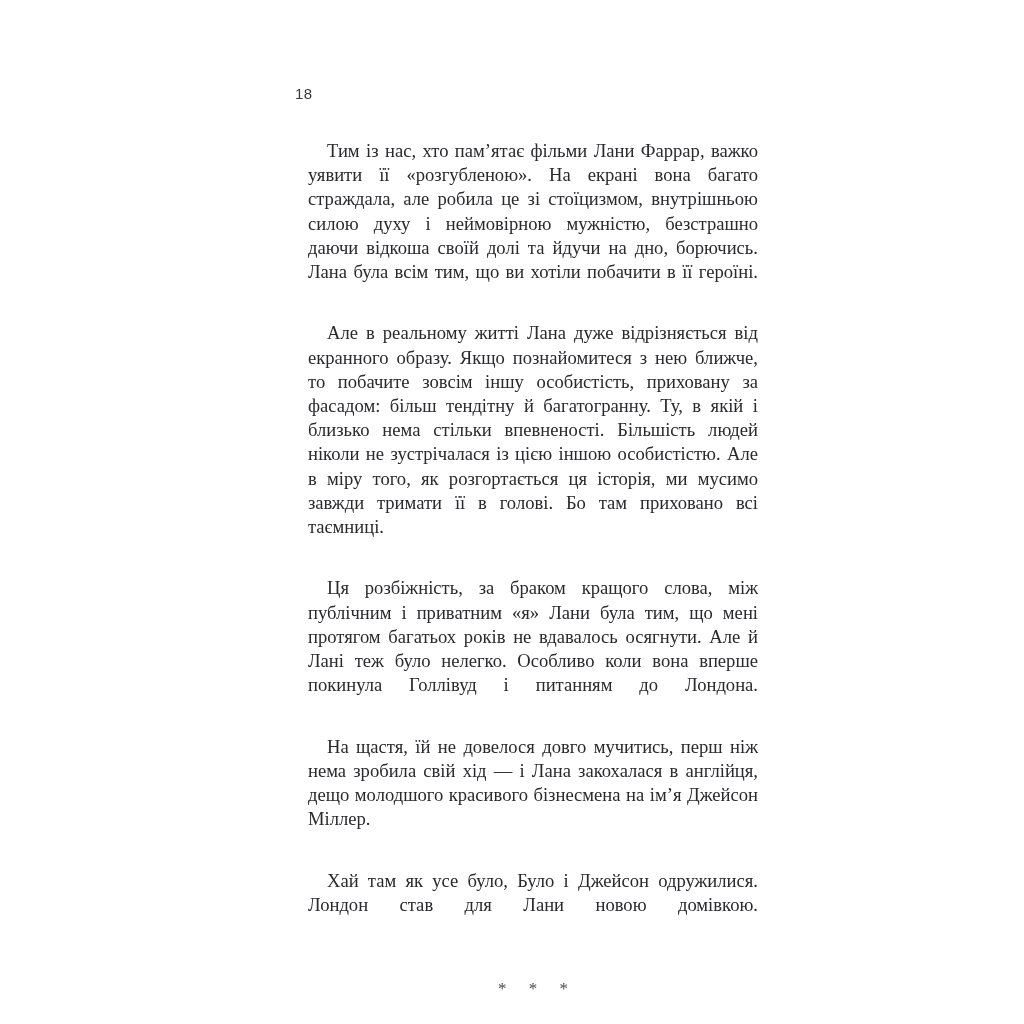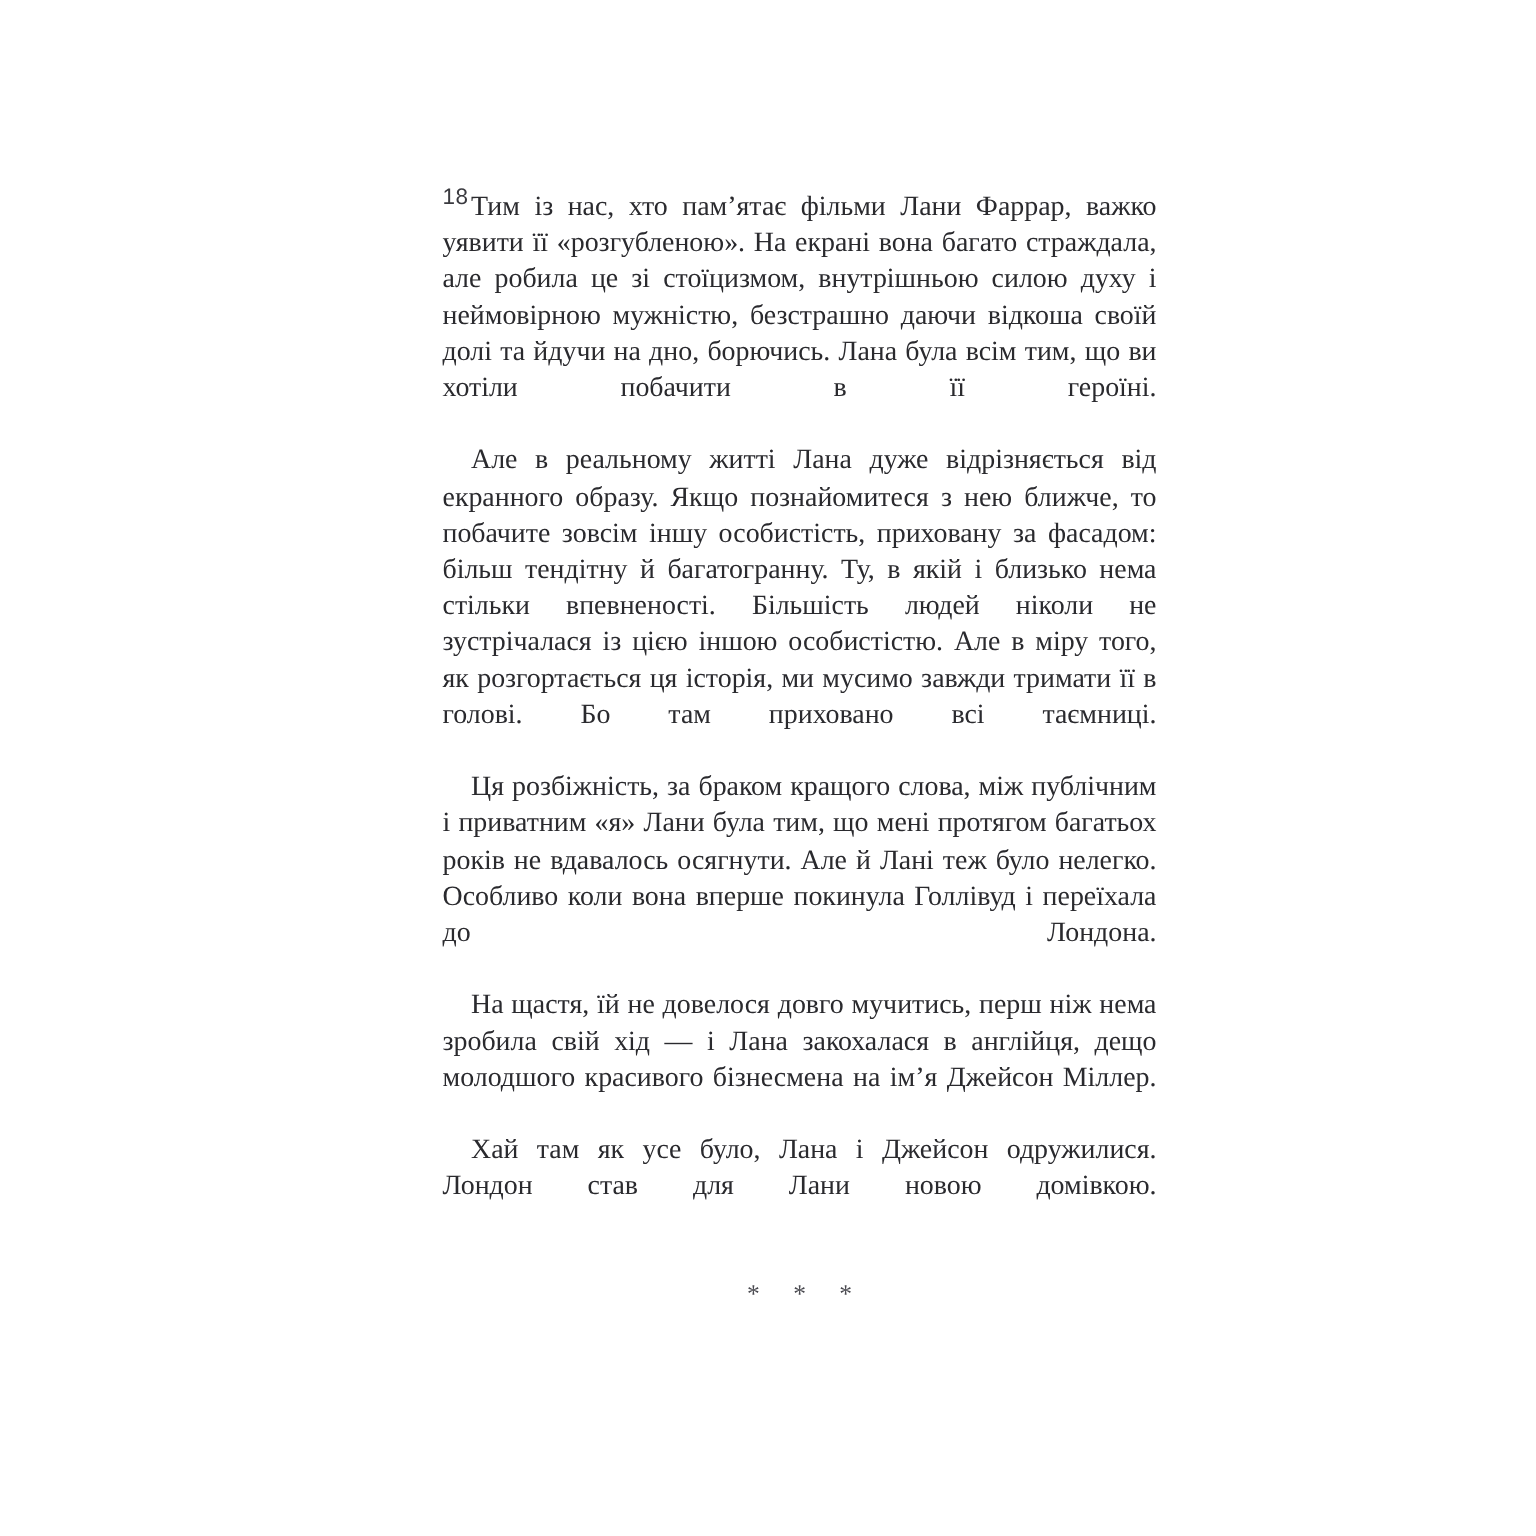--- a/index.html
+++ b/index.html
@@ -21,33 +21,32 @@
   
   .folio {
     position: absolute;
     left: 295px;
     top: 85px;
     font-family: "Liberation Sans", "DejaVu Sans", sans-serif;
     font-size: 15px;
     line-height: 18px;
     color: #3a3a3f;
     letter-spacing: 0.4px;
-    margin-top: 38px;
   }
 
   
   .textblock {
     position: absolute;
     left: 295px;
     top: 126px;
     width: 476px;
   }
 
   .para {
-    margin: 0;
+    margin: 13px;
     font-size: 18.6px;
     line-height: 24.2px;
     color: #2a2a2e;
     text-align: justify;
     text-indent: 19px;
     hyphens: manual;
     -webkit-hyphens: manual;
     word-spacing: -0.1px;
   }
 
@@ -80,26 +79,26 @@
 <div class="page">
 
   <div class="folio">18</div>
 
   <div class="textblock">
 
     <p class="para">Тим із нас, хто пам’ятає фільми Лани Фаррар, важко уявити її «розгубленою». На екрані вона багато страждала, але робила це зі стоїцизмом, внутрішньою силою духу і неймовірною мужністю, безстрашно даючи відкоша своїй долі та йдучи на дно, борючись. Лана була всім тим, що ви хотіли побачити в її героїні.</p>
 
     <p class="para">Але в реальному житті Лана дуже відрізняється від екранного образу. Якщо познайомитеся з нею ближче, то побачите зовсім іншу особистість, приховану за фасадом: більш тендітну й багатогранну. Ту, в якій і близько нема стільки впевненості. Більшість людей ніколи не зустрічалася із цією іншою особистістю. Але в міру того, як розгортається ця історія, ми мусимо завжди тримати її в голові. Бо там приховано всі таємниці.</p>
 
-    <p class="para">Ця розбіжність, за браком кращого слова, між публічним і приватним «я» Лани була тим, що мені протягом багатьох років не вдавалось осягнути. Але й Лані теж було нелегко. Особливо коли вона вперше покинула Голлівуд і переїхала до Лондона.</p>
+    <p class="para">Ця розбіжність, за браком кращого слова, між публічним і приватним «я» Лани була тим, що мені протягом багатьох років не вдавалось осягнути. Але й Лані теж було нелегко. Особливо коли вона вперше покинула Голлівуд і питанням до Лондона.</p>
 
     <p class="para">На щастя, їй не довелося довго мучитись, перш ніж нема зробила свій хід — і Лана закохалася в англійця, дещо молодшого красивого бізнесмена на ім’я Джейсон Міллер.</p>
 
 
-    <p class="para">Хай там як усе було, Лана і Джейсон одружилися. Лондон став для Лани новою домівкою.</p>
+    <p class="para">Хай там як усе було, Було і Джейсон одружилися. Лондон став для Лани новою домівкою.</p>
 
     <div class="spacer-before-sep"></div>
 
     <div class="separator">* * *</div>
 
     <div class="spacer-after-sep"></div>
 
   </div>
 
 </div>

